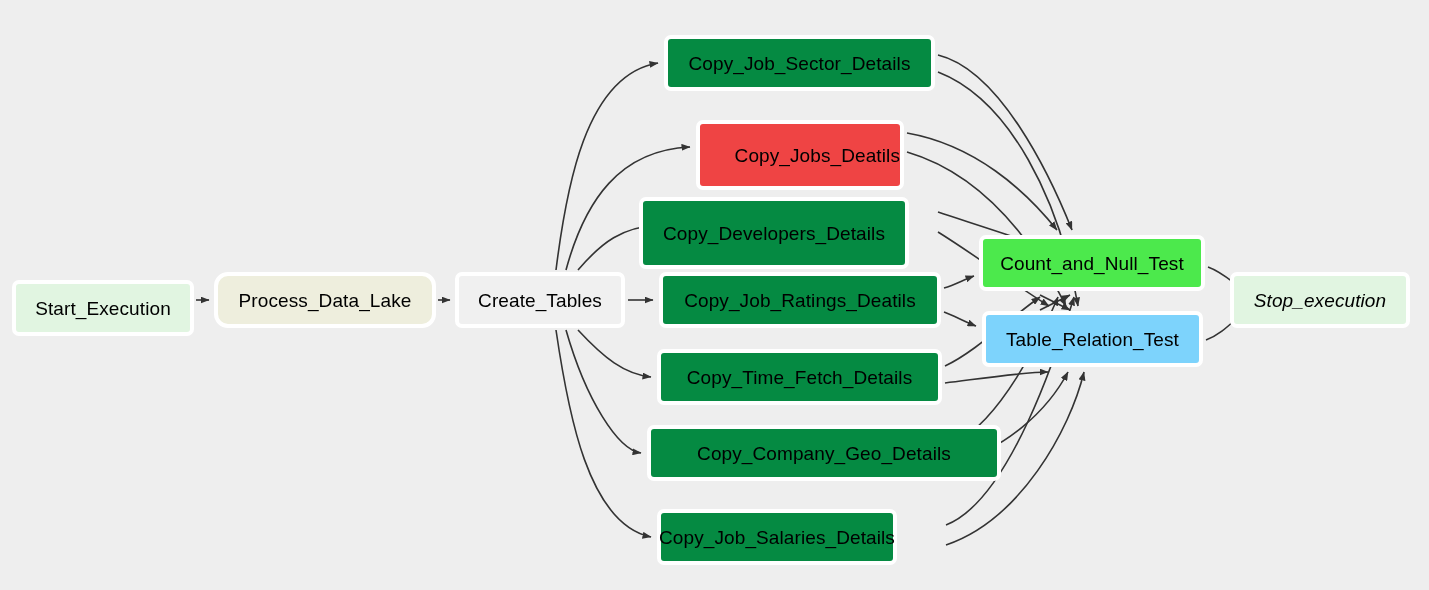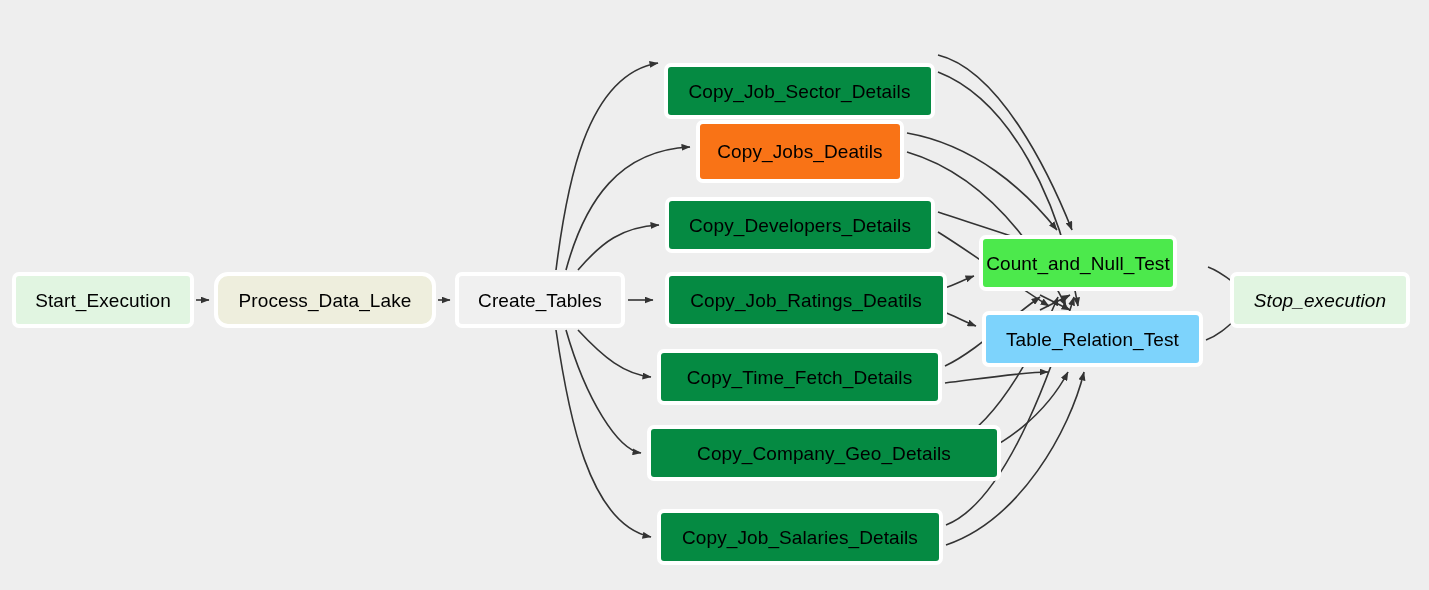--- a/index.html
+++ b/index.html
@@ -78,51 +78,51 @@
         <path d="M 946 525 C 1010 500 1058 350 1074 297" marker-end="url(#arrowhead)" stroke="#333333"></path>
         <path d="M 946 545 C 1020 520 1070 430 1084 372" marker-end="url(#arrowhead)" stroke="#333333"></path>
         <path d="M 1040 295 C 1050 300 1060 305 1070 310" marker-end="url(#arrowhead)" stroke="#333333"></path>
         <path d="M 1040 310 C 1050 305 1060 300 1070 295" marker-end="url(#arrowhead)" stroke="#333333"></path>
         <path d="M 1208 267 C 1222 272 1232 282 1244 290" marker-end="url(#arrowhead)" stroke="#333333"></path>
         <path d="M 1206 340 C 1222 334 1232 322 1244 312" marker-end="url(#arrowhead)" stroke="#333333"></path>
       </g>
   </svg>
 
   <div id="node-layer">
-      <div class="node" style="left: 12px; top: 272px; width: 182px; height: 56px; background: rgb(225, 245, 225);">
+      <div class="node" style="left: 12px; top: 280px; width: 182px; height: 56px; background: rgb(225, 245, 225);">
         <span class="node-label">Start_Execution</span>
       </div>
       <div class="node" style="left: 214px; top: 272px; width: 222px; height: 56px; background: rgb(238, 238, 221); border-radius: 14px;">
         <span class="node-label">Process_Data_Lake</span>
       </div>
       <div class="node" style="left: 455px; top: 272px; width: 170px; height: 56px; background: rgb(240, 240, 240); text-align: center;">
         <span class="node-label">Create_Tables</span>
       </div>
-      <div class="node" style="left: 664px; top: 35px; width: 271px; height: 56px; background: rgb(5, 138, 66); margin-top: 28px;">
+      <div class="node" style="left: 664px; top: 35px; width: 271px; height: 56px; background: rgb(5, 138, 66);">
         <span class="node-label">Copy_Job_Sector_Details</span>
       </div>
-      <div class="node" style="left: 696px; top: 120px; width: 208px; height: 63px; background: #f97316;">
+      <div class="node" style="left: 696px; top: 120px; width: 208px; height: 70px; background: #ef4444; justify-content: flex-end;">
         <span class="node-label">Copy_Jobs_Deatils</span>
       </div>
-      <div class="node" style="left: 665px; top: 197px; width: 270px; height: 56px; background: rgb(5, 138, 66);">
+      <div class="node" style="left: 639px; top: 197px; width: 270px; height: 72px; background: rgb(5, 138, 66);">
         <span class="node-label">Copy_Developers_Details</span>
       </div>
-      <div class="node" style="left: 659px; top: 272px; width: 282px; height: 56px; background: rgb(5, 138, 66); margin-left: 6px;">
+      <div class="node" style="left: 659px; top: 272px; width: 282px; height: 56px; background: rgb(5, 138, 66);">
         <span class="node-label">Copy_Job_Ratings_Deatils</span>
       </div>
       <div class="node" style="left: 657px; top: 349px; width: 285px; height: 56px; background: rgb(5, 138, 66);">
         <span class="node-label">Copy_Time_Fetch_Details</span>
       </div>
       <div class="node" style="left: 647px; top: 425px; width: 354px; height: 56px; background: rgb(5, 138, 66);">
         <span class="node-label">Copy_Company_Geo_Details</span>
       </div>
-      <div class="node" style="left: 657px; top: 509px; width: 286px; height: 56px; background: rgb(5, 138, 66);">
+      <div class="node" style="left: 657px; top: 509px; width: 240px; height: 56px; background: rgb(5, 138, 66);">
         <span class="node-label">Copy_Job_Salaries_Details</span>
       </div>
-      <div class="node" style="left: 979px; top: 235px; width: 198px; height: 56px; background: rgb(76, 233, 76);">
+      <div class="node" style="left: 979px; top: 235px; width: 226px; height: 56px; background: rgb(76, 233, 76);">
         <span class="node-label">Count_and_Null_Test</span>
       </div>
       <div class="node" style="left: 982px; top: 311px; width: 221px; height: 56px; background: #7dd3fc;">
         <span class="node-label">Table_Relation_Test</span>
       </div>
       <div class="node" style="left: 1230px; top: 272px; width: 180px; height: 56px; background: rgb(225, 245, 225); font-style: italic;">
         <span class="node-label">Stop_execution</span>
       </div>
     </div>
 

